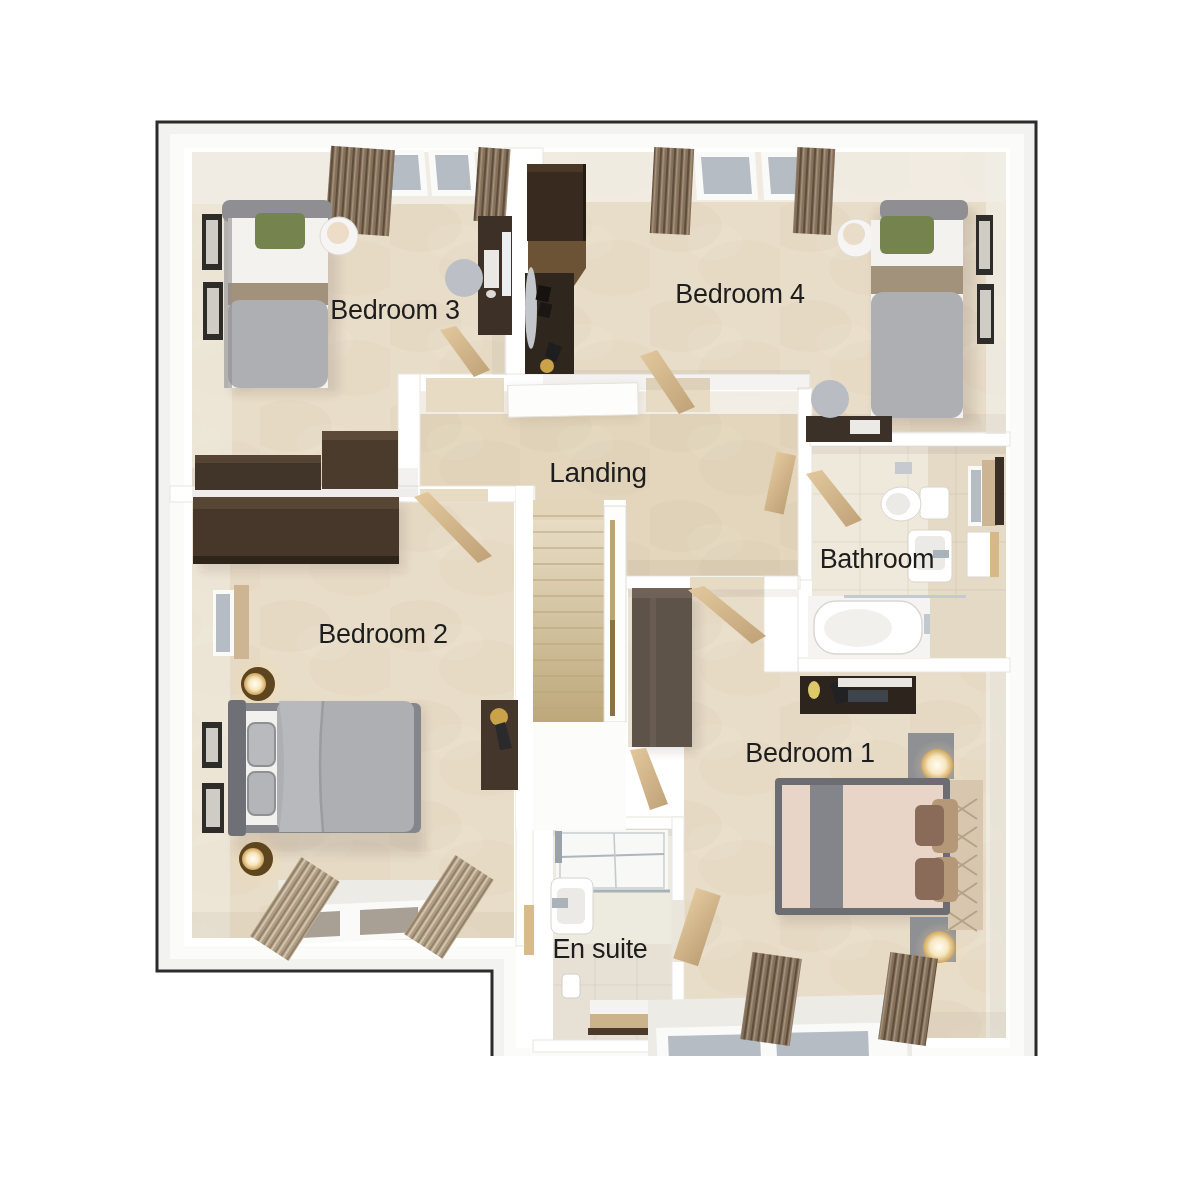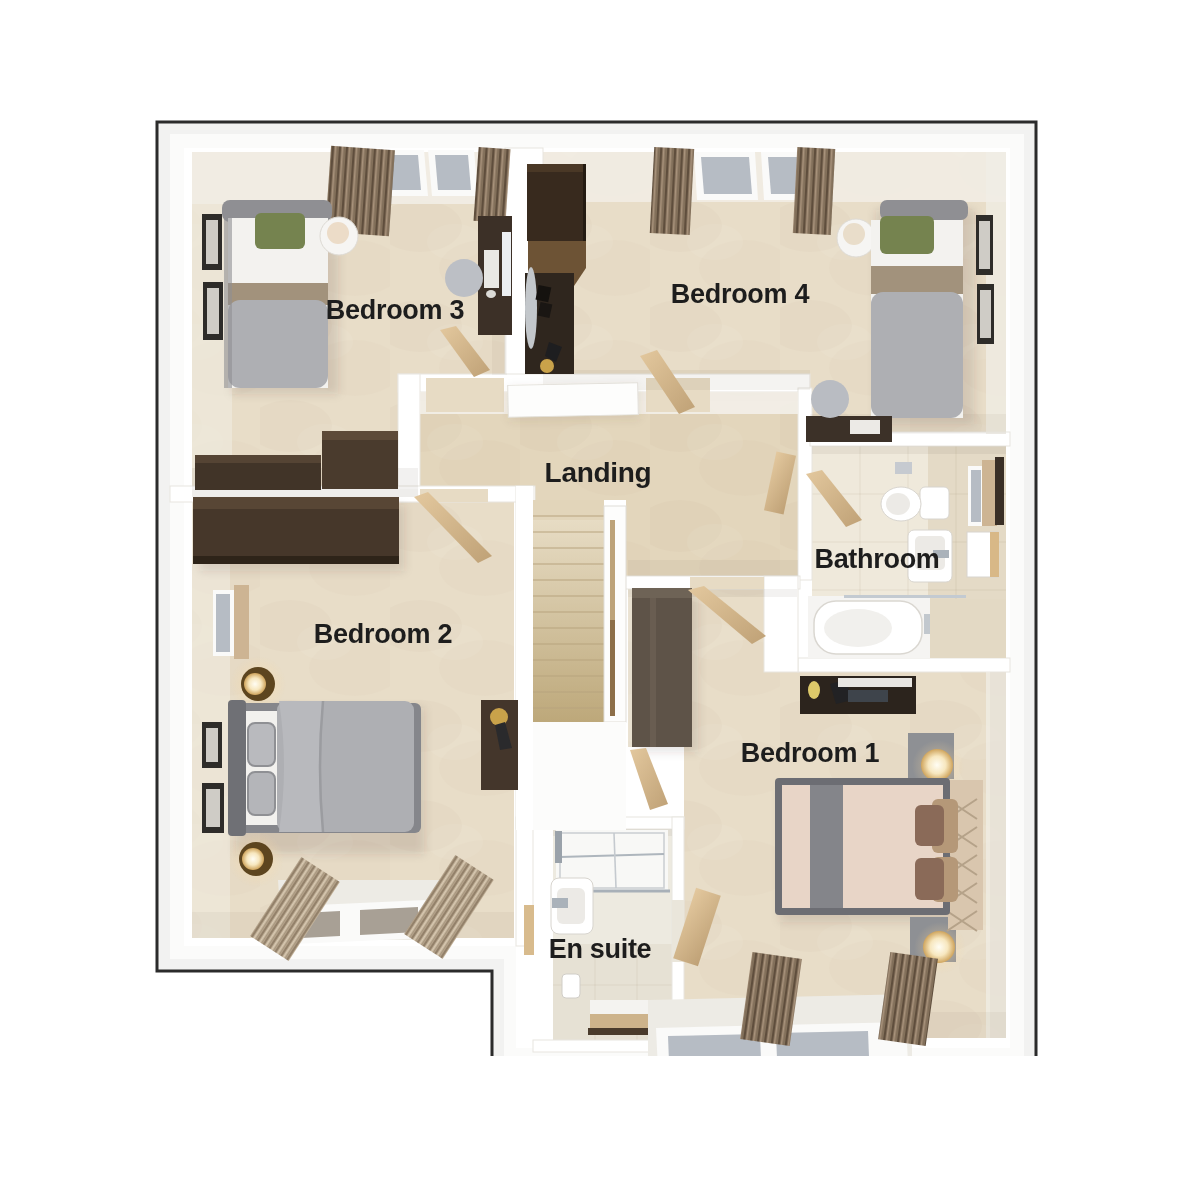--- a/index.html
+++ b/index.html
@@ -1,16 +1,16 @@
 <!DOCTYPE html>
 <html><head>
 <meta charset="utf-8">
 <style>
 html,body{margin:0;padding:0;background:#ffffff;}
-#wrap{width:1200px;height:1056px;position:relative;font-family:"Liberation Sans", sans-serif;font-weight:bold;}
+#wrap{width:1200px;height:1056px;position:relative;font-family:"Liberation Sans", sans-serif;}
 svg{display:block;}
 </style>
 </head>
 <body>
 <div id="wrap">
 <svg width="1200" height="1200" viewBox="0 0 1200 1200">
 <defs>
 <pattern id="mottle" width="130" height="100" patternUnits="userSpaceOnUse">
 <ellipse cx="30" cy="26" rx="42" ry="26" fill="rgba(148,126,94,0.035)"></ellipse>
 <ellipse cx="95" cy="68" rx="46" ry="28" fill="rgba(148,126,94,0.03)"></ellipse>

